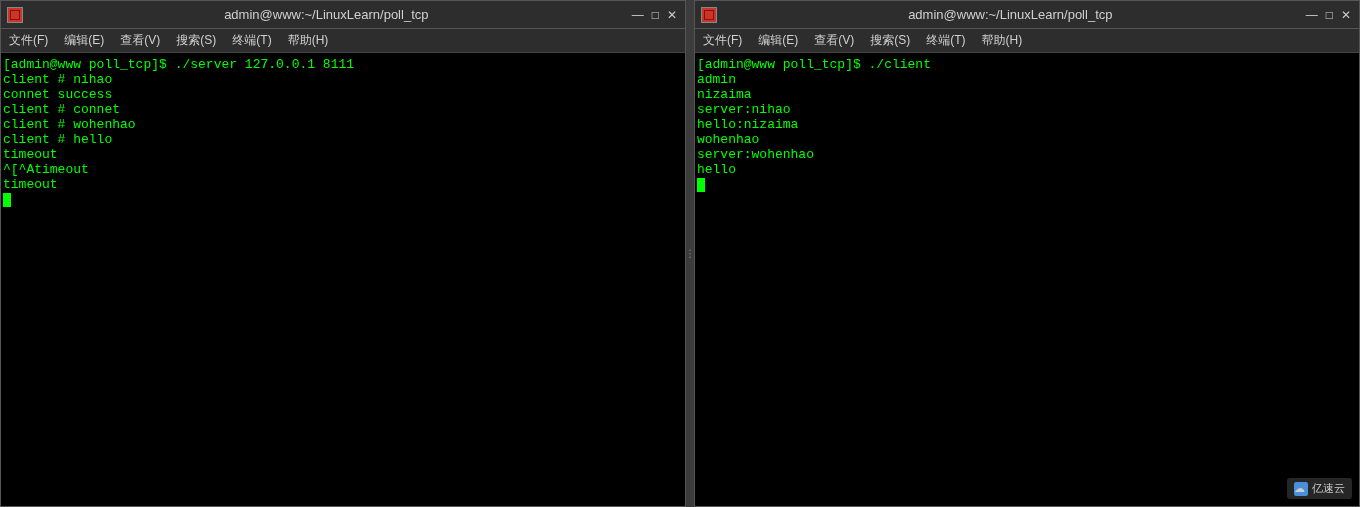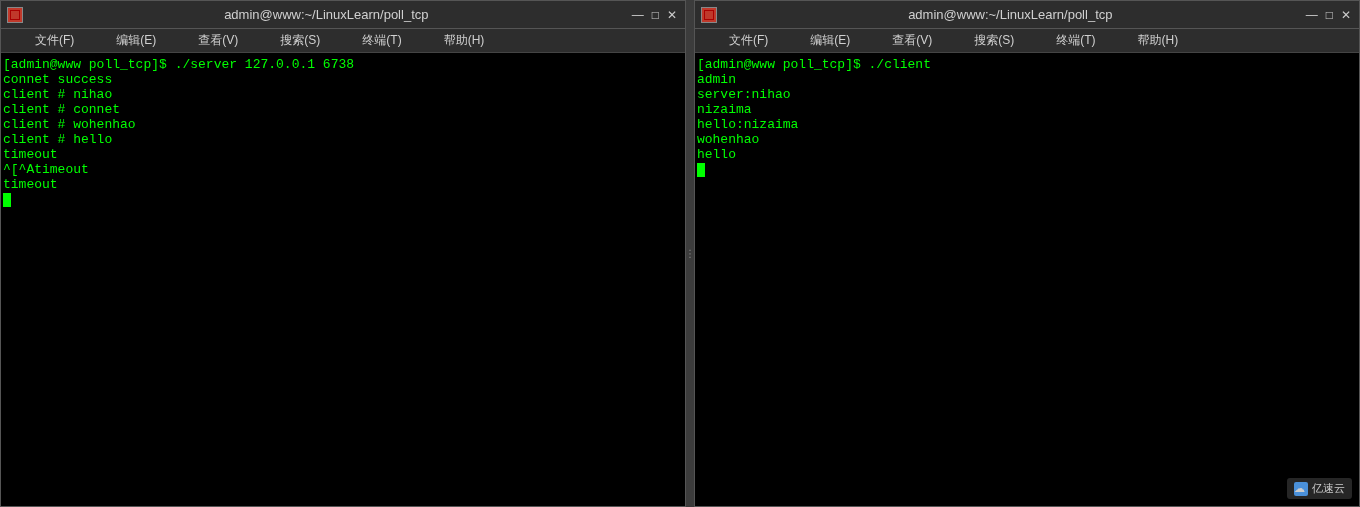--- a/index.html
+++ b/index.html
@@ -93,21 +93,20 @@
       border-bottom: 1px solid #444;
       flex-shrink: 0;
     }
 
     .menu-item {
       color: #d0d0d0;
       font-size: 12px;
       font-family: sans-serif;
       cursor: pointer;
       padding: 0 4px;
-      margin-left: 26px;
     }
 
     .terminal-body {
       background: #000;
       color: #00ff00;
       font-family: 'Courier New', Courier, monospace;
       font-size: 13px;
       padding: 4px 2px;
       flex: 1;
       overflow: hidden;
@@ -175,21 +174,21 @@
     </div>
   </div>
   <div class="menu-bar">
     <span class="menu-item">文件(F)</span>
     <span class="menu-item">编辑(E)</span>
     <span class="menu-item">查看(V)</span>
     <span class="menu-item">搜索(S)</span>
     <span class="menu-item">终端(T)</span>
     <span class="menu-item">帮助(H)</span>
   </div>
-  <div class="terminal-body" id="left-body"><div>[admin@www poll_tcp]$ ./server 127.0.0.1 6738</div><div>connet success</div><div>client # nihao</div><div>client # connet</div><div>client # wohenhao</div><div>client # hello</div><div>timeout</div><div>^[^Atimeout</div><div>timeout</div><span></span><span class="cursor-block"></span></div>
+  <div class="terminal-body" id="left-body"><div>[admin@www poll_tcp]$ ./server 127.0.0.1 8111</div><div>client # nihao</div><div>connet success</div><div>client # connet</div><div>client # wohenhao</div><div>client # hello</div><div>timeout</div><div>^[^Atimeout</div><div>timeout</div><span></span><span class="cursor-block"></span></div>
 </div>
 
 <div class="divider">
   <span class="divider-dot">⋮</span>
 </div>
 
 <div class="terminal-window right">
   <div class="title-bar">
     <div class="title-bar-icon">
       <div style="width:10px;height:10px;background:#c0392b;border:1px solid #a00;"></div>
@@ -202,19 +201,19 @@
     </div>
   </div>
   <div class="menu-bar">
     <span class="menu-item">文件(F)</span>
     <span class="menu-item">编辑(E)</span>
     <span class="menu-item">查看(V)</span>
     <span class="menu-item">搜索(S)</span>
     <span class="menu-item">终端(T)</span>
     <span class="menu-item">帮助(H)</span>
   </div>
-  <div class="terminal-body" id="right-body"><div>[admin@www poll_tcp]$ ./client</div><div>admin</div><div>server:nihao</div><div>nizaima</div><div>hello:nizaima</div><div>wohenhao</div><div>hello</div><span></span><span class="cursor-block"></span></div>
+  <div class="terminal-body" id="right-body"><div>[admin@www poll_tcp]$ ./client</div><div>admin</div><div>nizaima</div><div>server:nihao</div><div>hello:nizaima</div><div>wohenhao</div><div>server:wohenhao</div><div>hello</div><span></span><span class="cursor-block"></span></div>
 </div>
 
 <div class="watermark">
   <span class="watermark-icon">☁</span>
   <span>亿速云</span>
 </div>
 
 </body></html>

